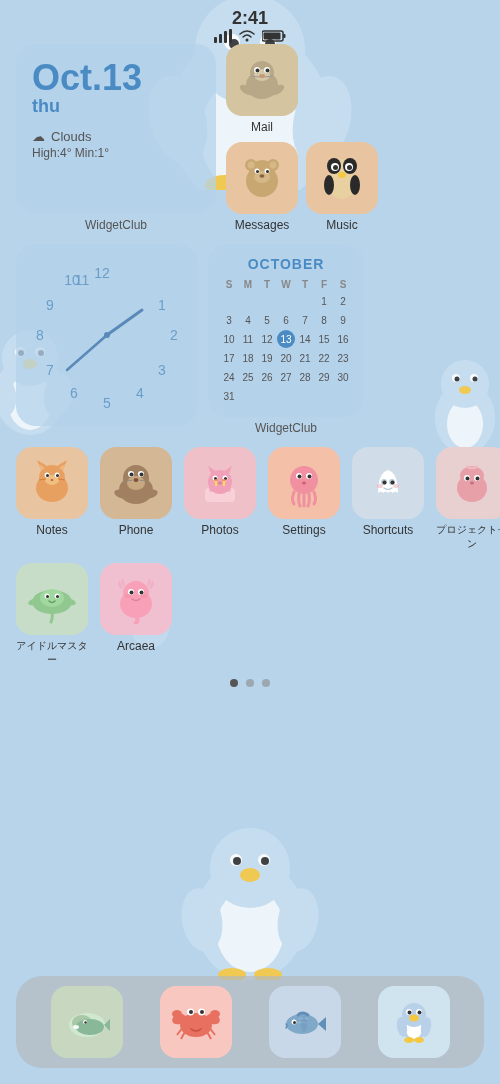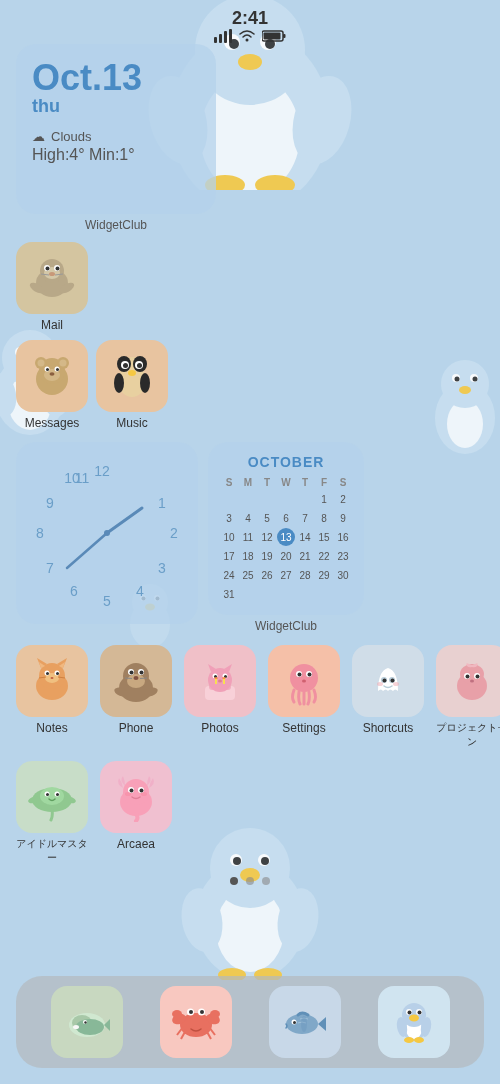--- a/index.html
+++ b/index.html
@@ -47,21 +47,20 @@
       z-index: 5;
       padding: 0 16px;
     }
 
     
     .top-section {
       display: flex;
       gap: 10px;
       margin-top: 8px;
       align-items: flex-start;
-      flex-direction: column;
     }
 
     
     .date-widget {
       background: rgba(180, 210, 235, 0.75);
       border-radius: 20px;
       padding: 16px;
       width: 200px;
       min-height: 170px;
     }
@@ -80,21 +79,21 @@
     .weather-row {
       display: flex;
       align-items: center;
       gap: 6px;
       color: #555;
       font-size: 13px;
       margin-bottom: 2px;
     }
     .weather-temp {
       color: #555;
-      font-size: 16px;
+      font-size: 12px;
     }
     .widget-label {
       text-align: center;
       font-size: 12px;
       color: #555;
       margin-top: 4px;
     }
 
     
     .apps-grid-top {

